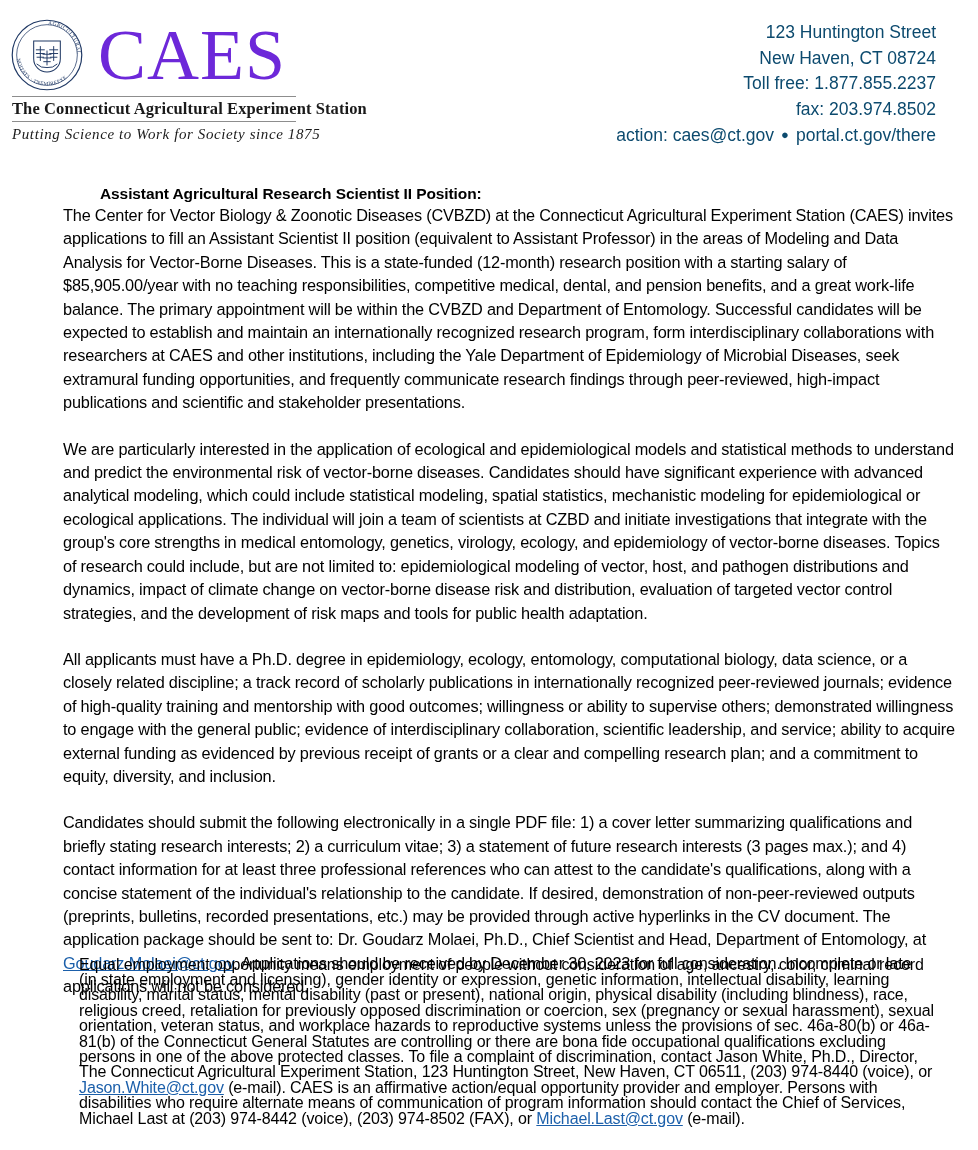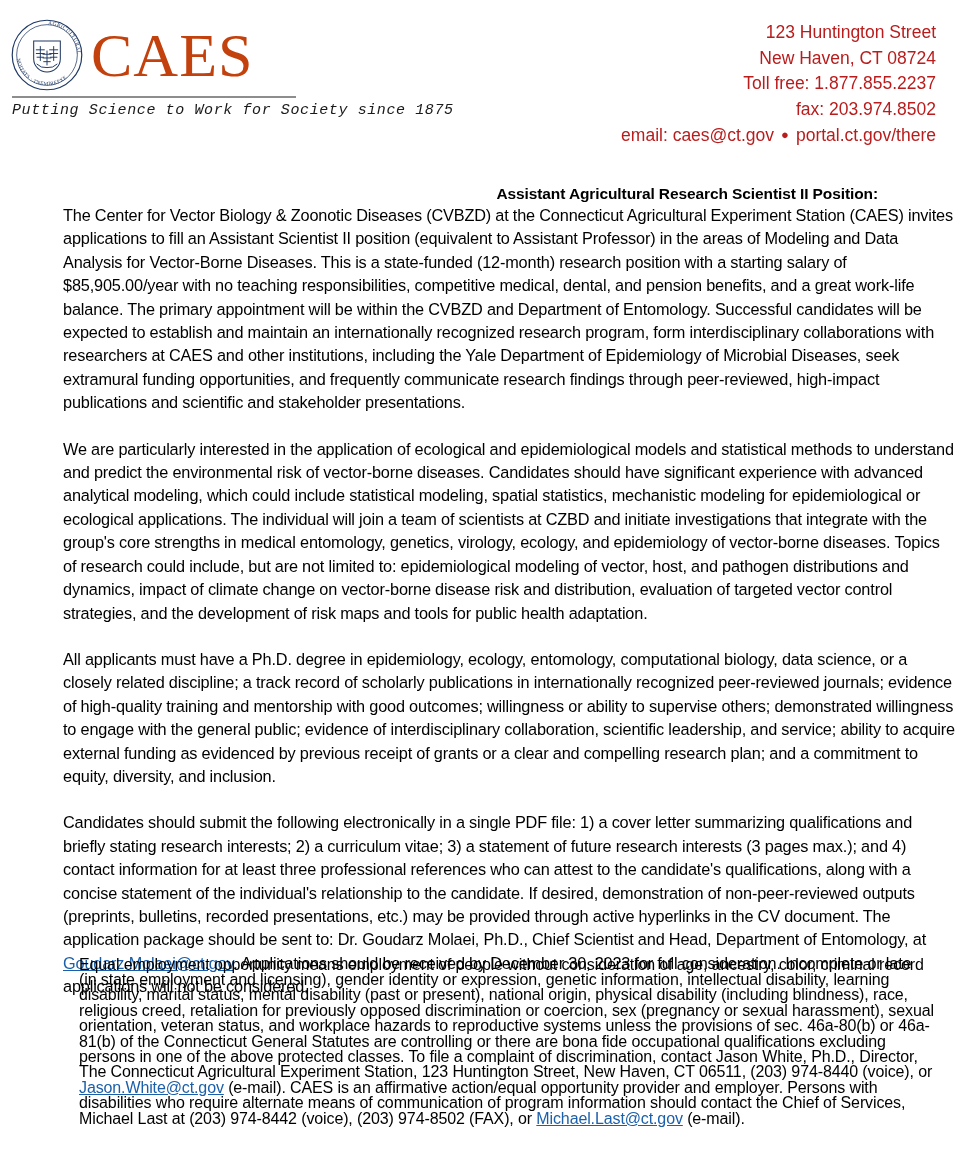--- a/index.html
+++ b/index.html
@@ -39,67 +39,67 @@
     gap: 6px;
     height: 82px;
   }
   .seal {
     width: 74px;
     height: 74px;
     flex: 0 0 74px;
   }
   .caes-word {
     font-family: "Liberation Serif", serif;
-    font-size: 62px;
+    font-size: 72px;
     line-height: 70px;
     letter-spacing: 1px;
-    color: #c2410c;
+    color: #6d28d9;
     font-weight: 400;
-    margin-left: 1px;
+    margin-left: 8px;
   }
   .rule {
     border-top: 1px solid #8d8d8d;
     width: 284px;
     margin-left: 2px;
   }
   .brand-name {
     font-family: "Liberation Serif", serif;
     font-size: 16.5px;
     line-height: 22px;
     color: #1a1a1a;
     font-weight: 700;
     letter-spacing: 0.1px;
     padding: 1px 0 1px 2px;
     white-space: nowrap;
   }
   .brand-tag {
-    font-family: Liberation Mono, monospace;
+    font-family: Liberation Serif, serif;
     font-style: italic;
     font-size: 15px;
     line-height: 21px;
     color: #1a1a1a;
     padding: 2px 0 0 2px;
     letter-spacing: 0.6px;
     white-space: nowrap;
   }
 
   .contact {
     text-align: right;
-    color: #b91c1c;
+    color: #0c4a6e;
     font-family: "Liberation Sans", sans-serif;
     font-size: 17.5px;
     line-height: 25.5px;
     padding-top: 6px;
   }
   .contact div { white-space: nowrap; }
   .contact .sep { padding: 0 7px; font-size: 13px; vertical-align: 2px; }
 
   
   .doc-title {
-    text-align: right;
+    text-align: left;
     font-weight: 700;
     font-size: 15.5px;
     line-height: 21px;
     margin: 33px 0 0 0;
     padding: 0 100px;
     letter-spacing: -0.1px;
   }
 
   
   .body-wrap {
@@ -168,31 +168,32 @@
             <textPath href="#sealTop" startOffset="2%">AGRICULTURAL EXPERIMENT</textPath>
           </text>
           <text font-family="Liberation Serif, serif" font-size="7" fill="#1f3864" letter-spacing="0.5">
             <textPath href="#sealBot" startOffset="4%">NOITATS · TNEMIREPXE</textPath>
           </text>
         </svg>
       </span>
       <span class="caes-word">CAES</span>
     </div>
     <div class="rule"></div>
+    <div class="brand-name">The Connecticut Agricultural Experiment Station</div>
     <div class="rule"></div>
     <div class="brand-tag">Putting Science to Work for Society since 1875</div>
   </div>
 
   <div class="contact">
     <div>123 Huntington Street</div>
     <div>New Haven, CT 08724</div>
     <div>Toll free: 1.877.855.2237</div>
     <div>fax: 203.974.8502</div>
     <div>
-      <span>email: caes@ct.gov</span><span class="sep">●</span><span>portal.ct.gov/there</span>
+      <span>action: caes@ct.gov</span><span class="sep">●</span><span>portal.ct.gov/there</span>
     </div>
   </div>
 </div>
 
 <div class="doc-title">
   <div>Assistant Agricultural Research Scientist II Position:</div>
 </div>
 
 <div class="body-wrap">
   <p>The Center for Vector Biology &amp; Zoonotic Diseases (CVBZD) at the Connecticut Agricultural Experiment Station (CAES) invites applications to fill an Assistant Scientist II position (equivalent to Assistant Professor) in the areas of Modeling and Data Analysis for Vector-Borne Diseases. This is a state-funded (12-month) research position with a starting salary of $85,905.00/year with no teaching responsibilities, competitive medical, dental, and pension benefits, and a great work-life balance. The primary appointment will be within the CVBZD and Department of Entomology. Successful candidates will be expected to establish and maintain an internationally recognized research program, form interdisciplinary collaborations with researchers at CAES and other institutions, including the Yale Department of Epidemiology of Microbial Diseases, seek extramural funding opportunities, and frequently communicate research findings through peer-reviewed, high-impact publications and scientific and stakeholder presentations.</p>

